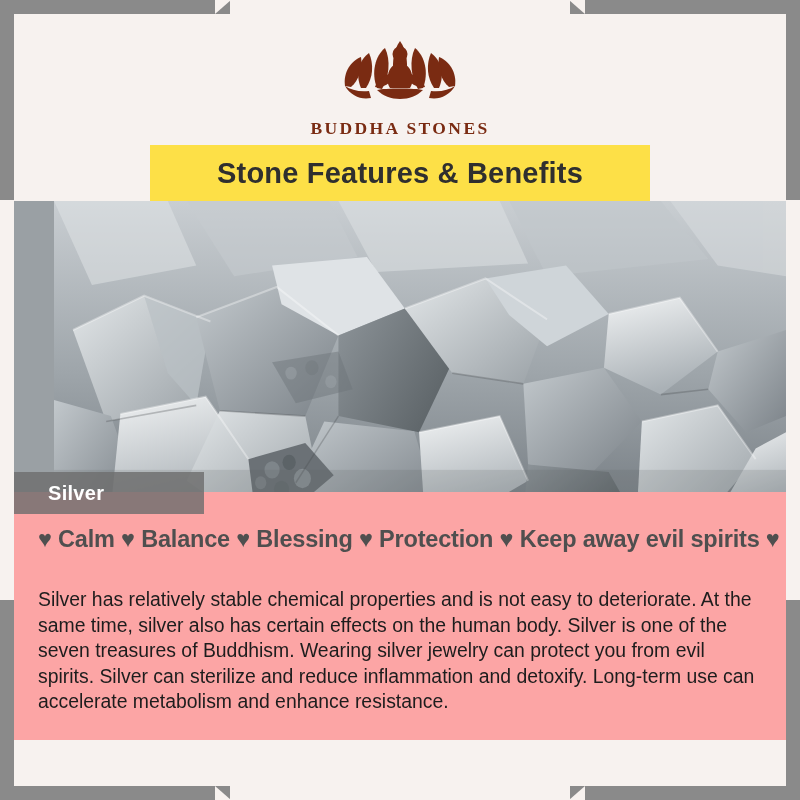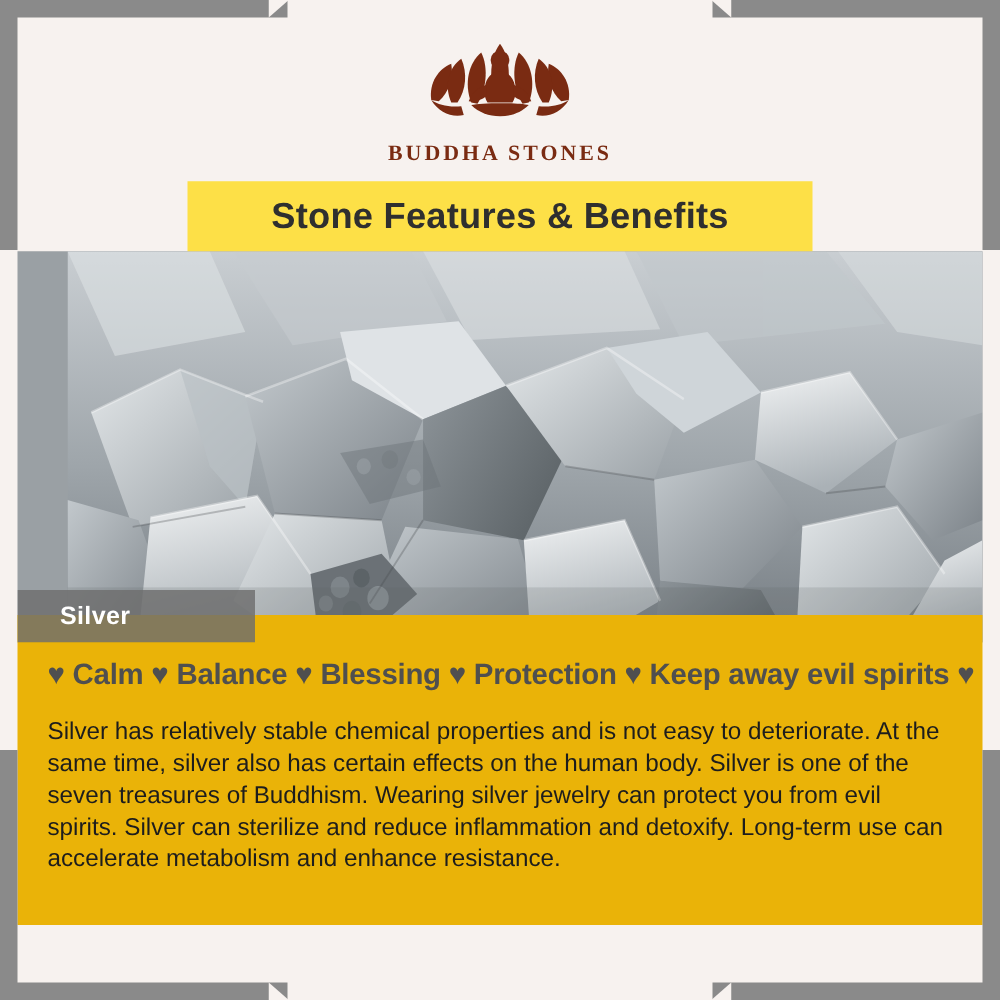--- a/index.html
+++ b/index.html
@@ -88,21 +88,21 @@
   }
 
   
   .header {
     position: absolute;
     top: 0; left: 14px; right: 14px;
     height: 145px;
     display: flex;
     flex-direction: column;
     align-items: center;
-    justify-content: flex-start;
+    justify-content: center;
     padding-top: 22px;
     box-sizing: border-box;
   }
   .logo-mark {
     width: 150px;
     height: 86px;
     display: block;
   }
   .brand-name {
     margin-top: 4px;
@@ -170,34 +170,34 @@
     letter-spacing: 0.3px;
   }
 
   
   .content {
     position: absolute;
     top: 492px;
     left: 14px;
     right: 14px;
     bottom: 60px;
-    background: #eab308;
+    background: #fca5a5;
     padding: 34px 24px 0 24px;
     box-sizing: border-box;
   }
   .benefits {
     color: #4f4f4f;
     font-size: 23.5px;
     font-weight: bold;
     text-align: center;
     white-space: nowrap;
     letter-spacing: -0.2px;
   }
   .description {
-    margin-top: 20px;
+    margin-top: 34px;
     color: #1d1d1d;
     font-size: 19.4px;
     line-height: 1.32;
     text-align: left;
   }
 
   .bottom-strip {
     position: absolute;
     left: 14px;
     right: 14px;

